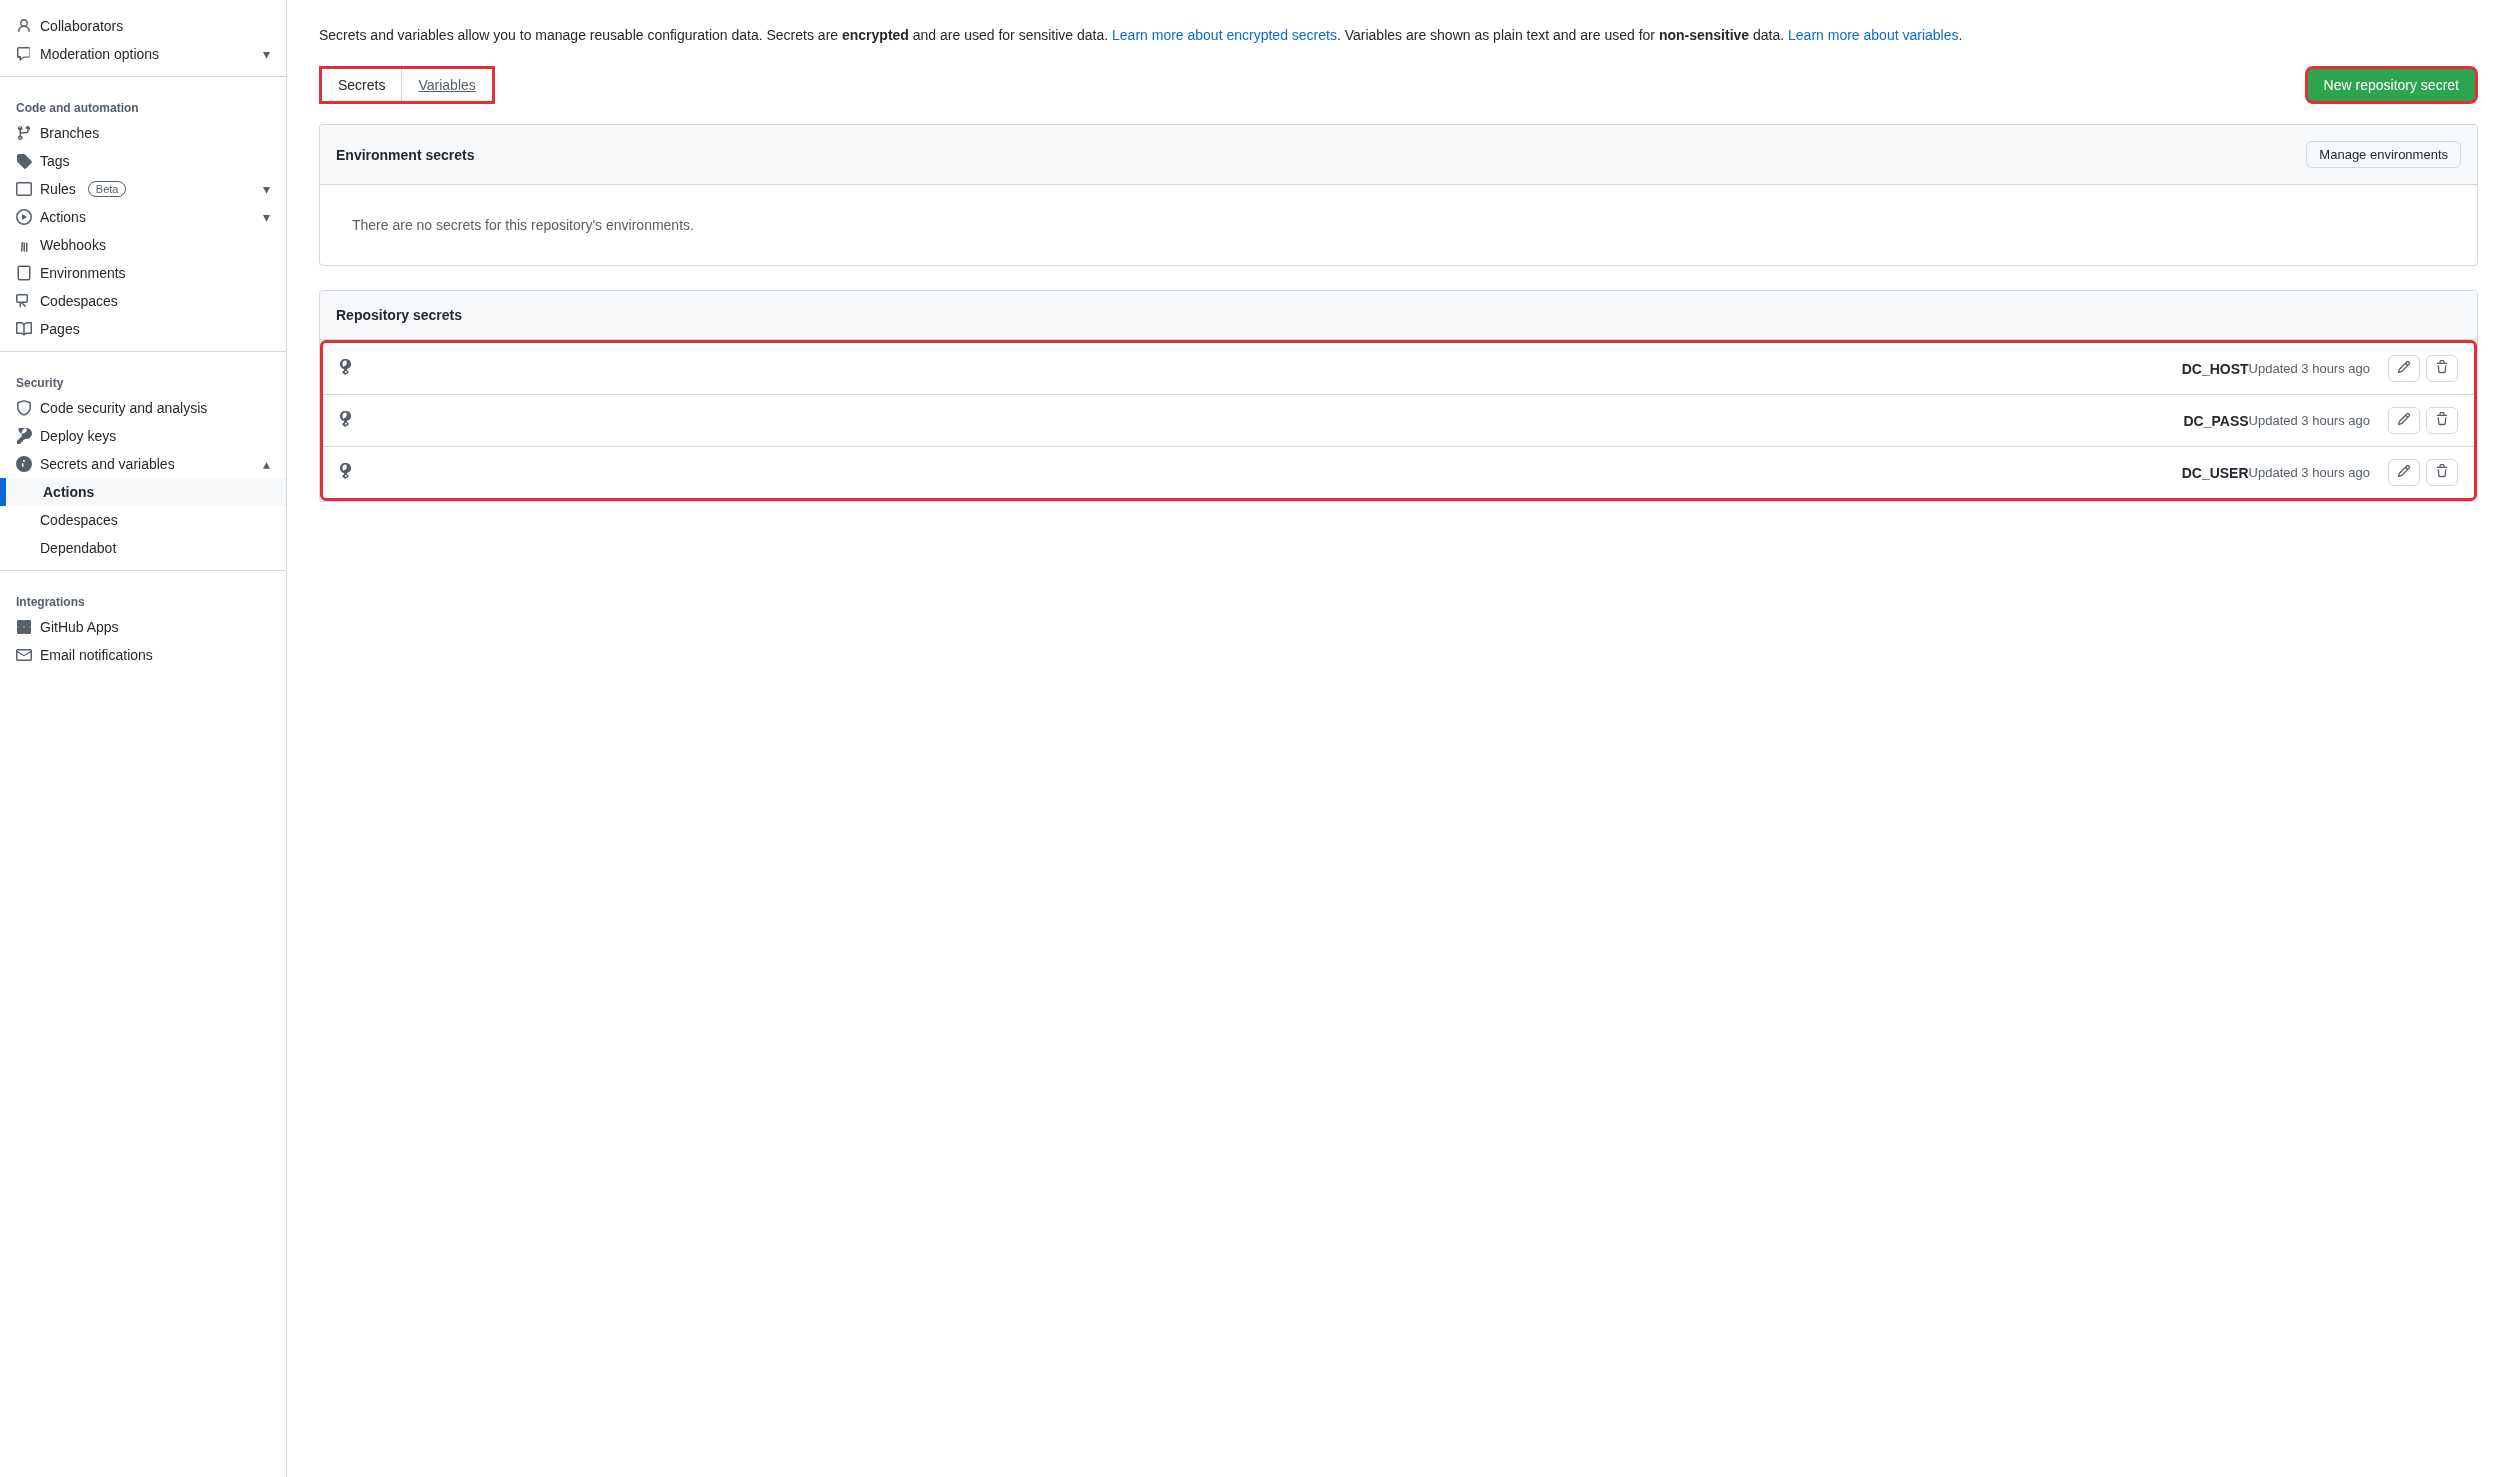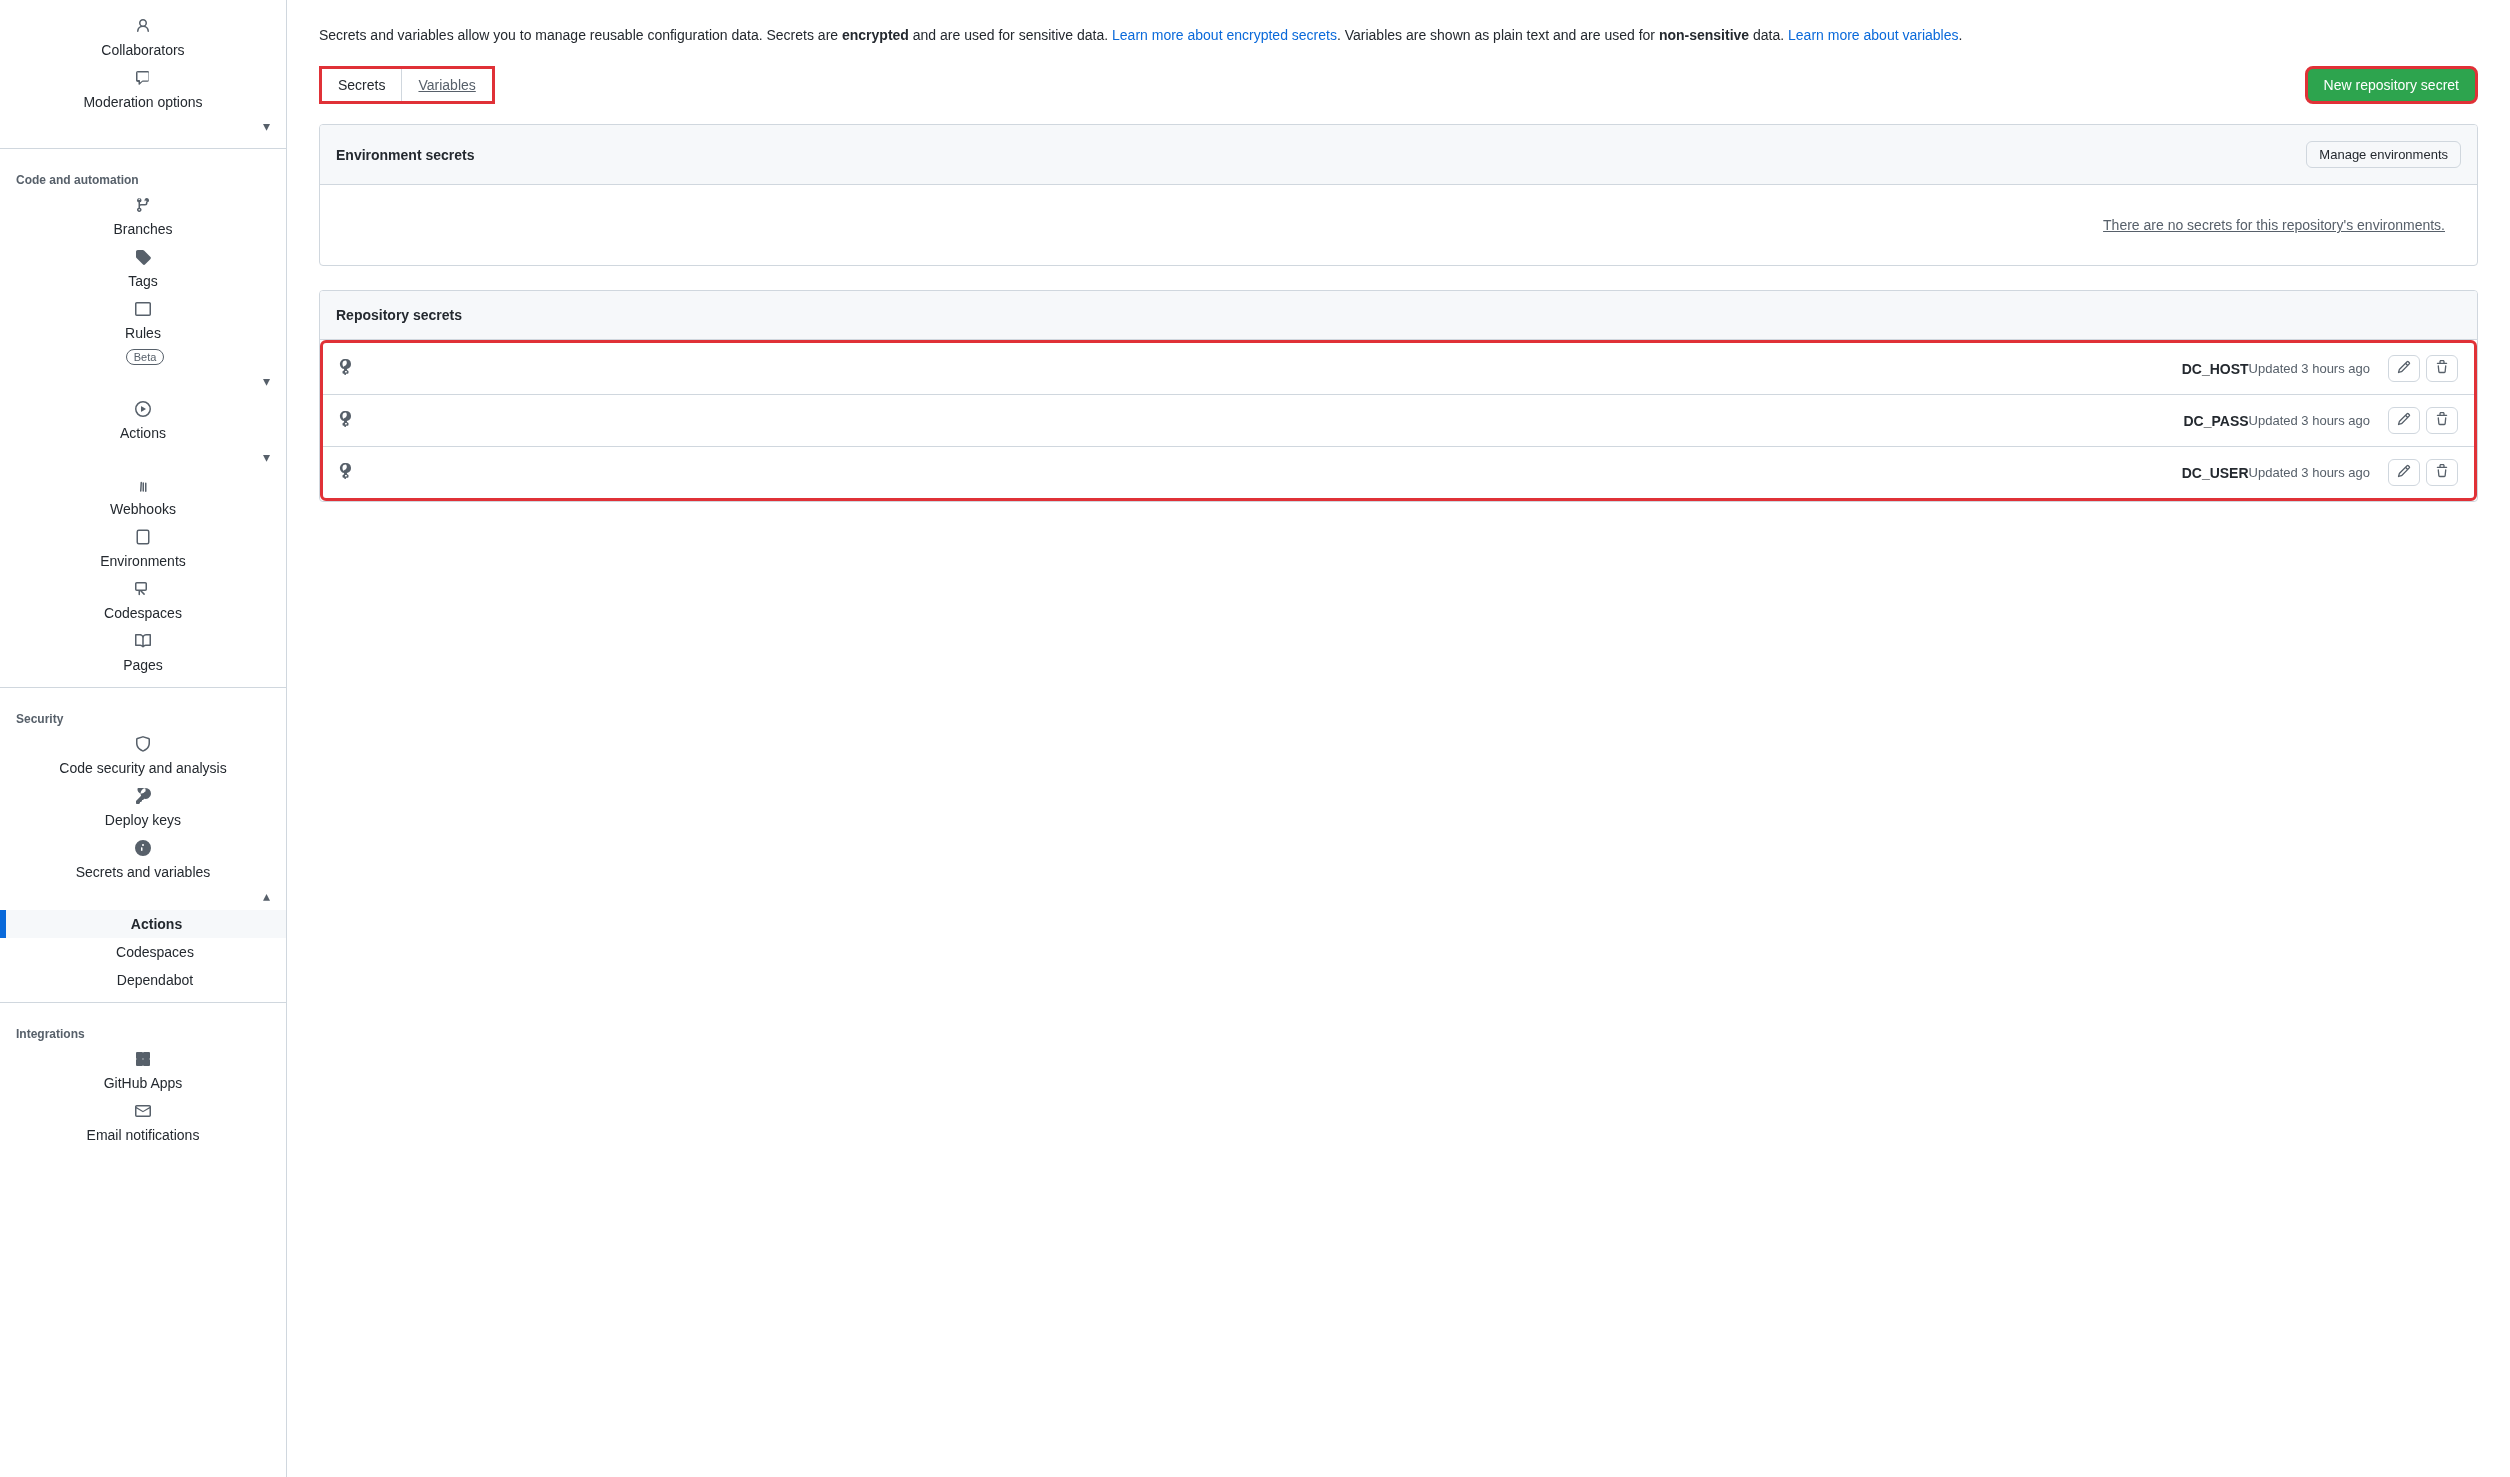--- a/index.html
+++ b/index.html
@@ -26,21 +26,20 @@
     .sidebar-nav-item {
       display: flex;
       align-items: center;
       gap: 8px;
       padding: 6px 16px;
       cursor: pointer;
       color: #24292f;
       font-size: 14px;
       text-decoration: none;
       position: relative;
-      flex-direction: column;
     }
     .sidebar-nav-item.active {
       background: #f6f8fa;
       font-weight: 600;
     }
     .sidebar-nav-item.active::before {
       content: '';
       position: absolute;
       left: 0;
       top: 0;
@@ -186,24 +185,23 @@
       border: 1px solid #d0d7de;
       border-radius: 6px;
       padding: 5px 12px;
       font-size: 13px;
       cursor: pointer;
       color: #24292f;
     }
 
     .empty-state {
       padding: 32px;
-      text-align: right;
-      color: #57606a;
-      font-size: 14px;
-      text-decoration: underline;
+      text-align: left;
+      color: #57606a;
+      font-size: 14px;
     }
 
     
     .secret-row {
       display: flex;
       align-items: center;
       padding: 12px 16px;
       border-bottom: 1px solid #d0d7de;
       text-align: right;
     }

